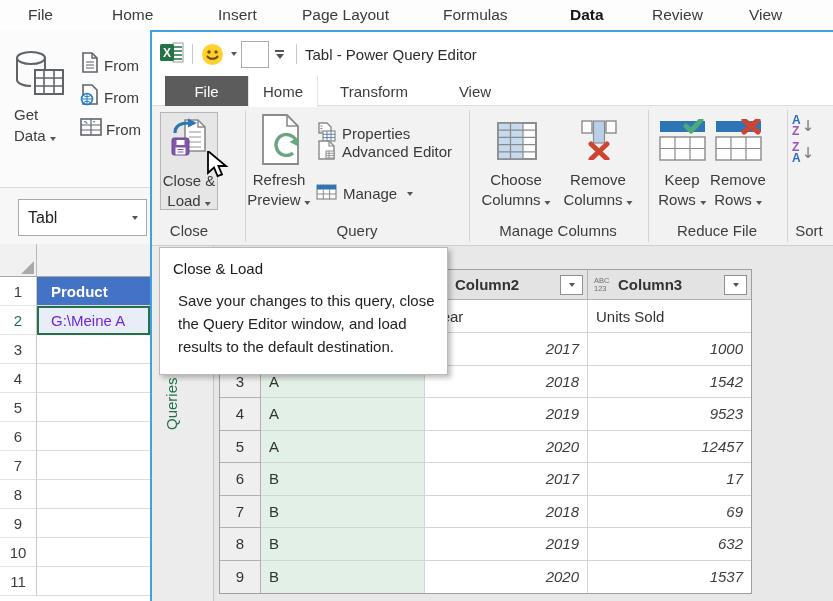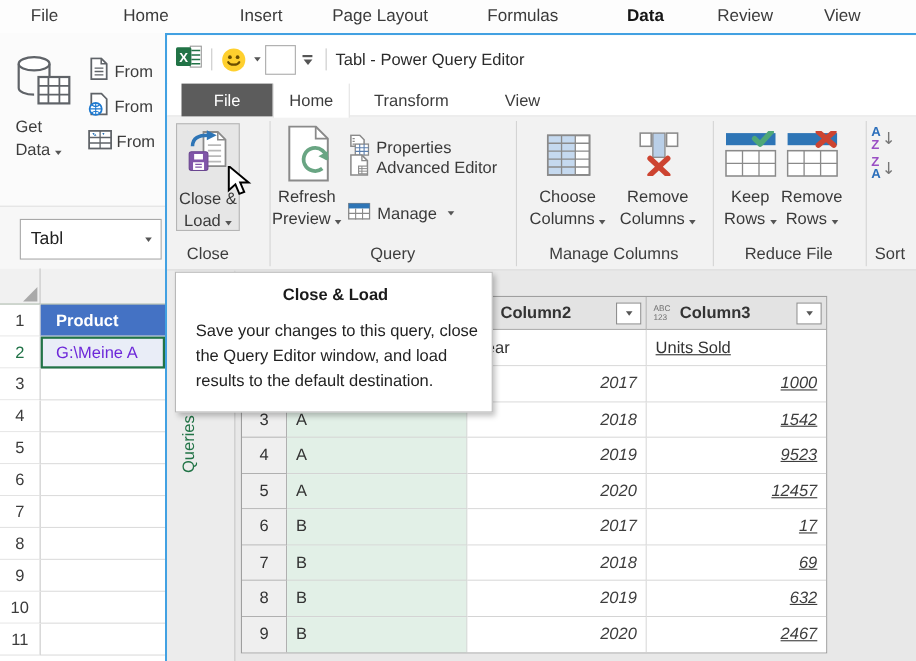--- a/index.html
+++ b/index.html
@@ -83,28 +83,28 @@
          display:flex;align-items:center;justify-content:center;flex:none;}
   .pqrows{}
   .pqrow{display:grid;grid-template-columns:41px 164px 163px 163px;height:32.5px;}
   .pqrow-first{height:33px;}
   .pqrow .num{background:#efefef;border-right:1px solid #b0b0b0;border-bottom:1px solid #b0b0b0;box-sizing:border-box;
               display:flex;align-items:center;justify-content:center;font-size:15px;color:#333;}
   .pqrow .c1{background:#e2f0e7;border-right:1px solid #d4d4d4;border-bottom:1px solid #d4d4d4;box-sizing:border-box;
              display:flex;align-items:center;padding-left:8px;font-size:15px;color:#333;}
   .pqrow .c2,.pqrow .c3{background:#fff;border-right:1px solid #d4d4d4;border-bottom:1px solid #d4d4d4;box-sizing:border-box;
              display:flex;align-items:center;justify-content:flex-end;padding:0 8px;font-size:15px;font-style:italic;color:#3d3d3d;}
-  .pqrow .c3{border-right:none;text-decoration:underline;}
+  .pqrow .c3{border-right:none;}
   .pqrow-first .c2,.pqrow-first .c3{justify-content:flex-start;font-style:normal;color:#333;}
   .pqrow:last-child .num,.pqrow:last-child .c1,.pqrow:last-child .c2,.pqrow:last-child .c3{border-bottom:none;}
 
   
   .tooltip{position:absolute;left:159px;top:247px;width:289px;box-sizing:border-box;background:#fff;border:1px solid #b9b9b9;
            box-shadow:3px 3px 5px rgba(0,0,0,0.25);z-index:50;padding:12px 10px 16px 13px;}
-  .tooltip .tt-title{font-size:15px;font-weight:bold;color:#1a1a1a;text-align:center;}
+  .tooltip .tt-title{font-size:15px;font-weight:normal;color:#1a1a1a;}
   .tooltip .tt-body{margin-top:12px;margin-left:5px;width:260px;font-size:15px;line-height:23px;color:#222;}
 
   .cursor{position:absolute;left:206px;top:151px;z-index:99;}
 </style>
 </head>
 <body>
 
 <div id="root">
 
   <div class="xl-tabs">
@@ -482,21 +482,21 @@
             <div class="pqrow">
               <div class="num">8</div>
               <div class="c1">B</div>
               <div class="c2">2019</div>
               <div class="c3">632</div>
             </div>
             <div class="pqrow">
               <div class="num">9</div>
               <div class="c1">B</div>
               <div class="c2">2020</div>
-              <div class="c3">2467</div>
+              <div class="c3">1537</div>
             </div>
           </div>
       </div>
     </div>
   </div>
 
   <div class="tooltip">
     <div class="tt-title">Close &amp; Load</div>
     <div class="tt-body">Save your changes to this query, close the Query Editor window, and load results to the default destination.</div>
   </div>

